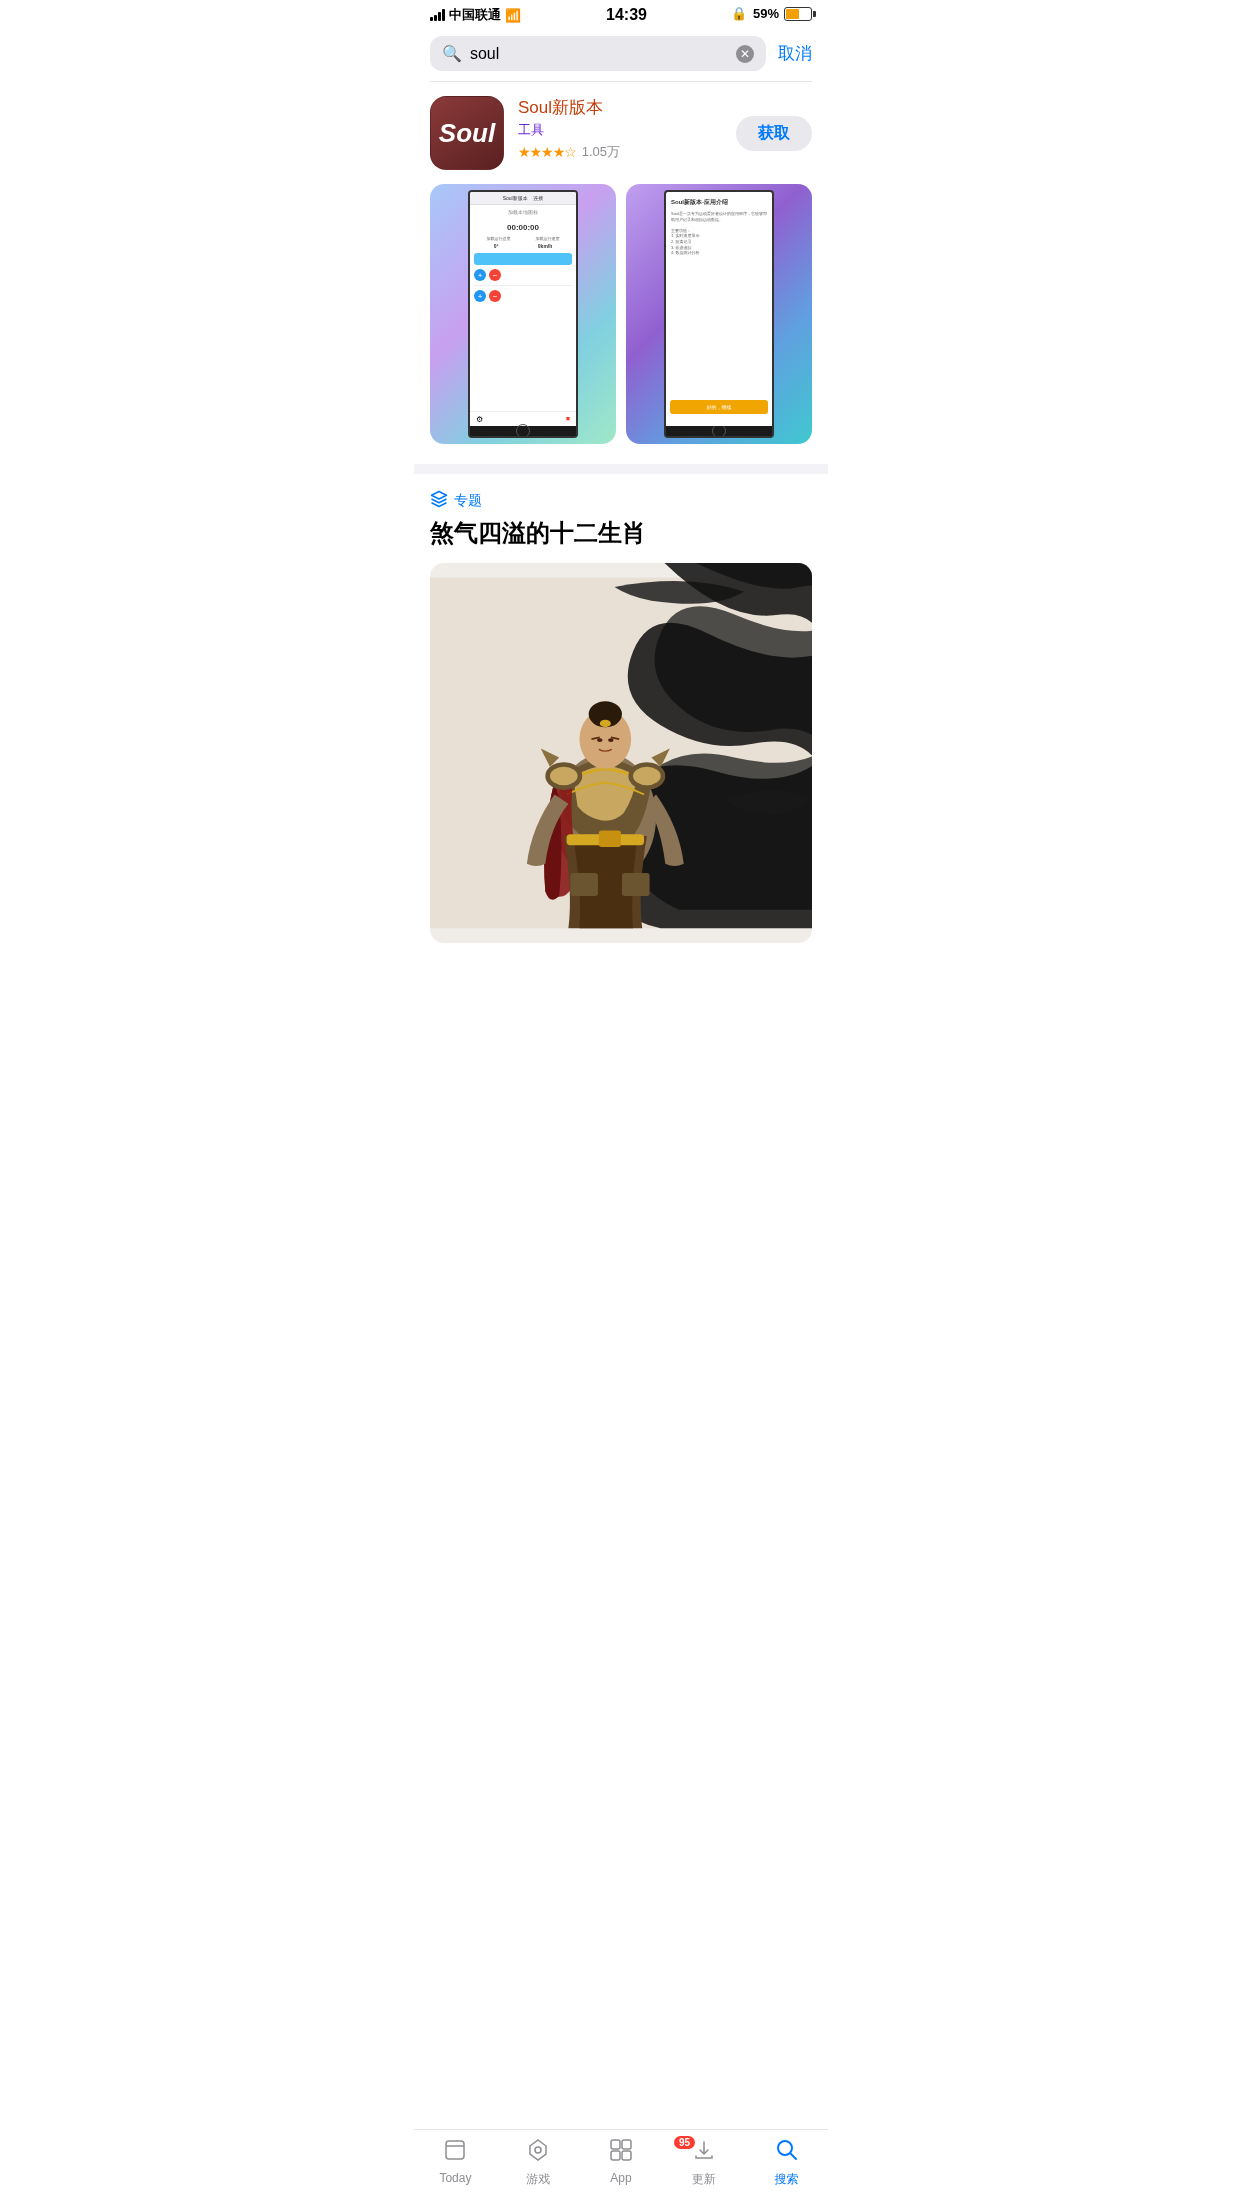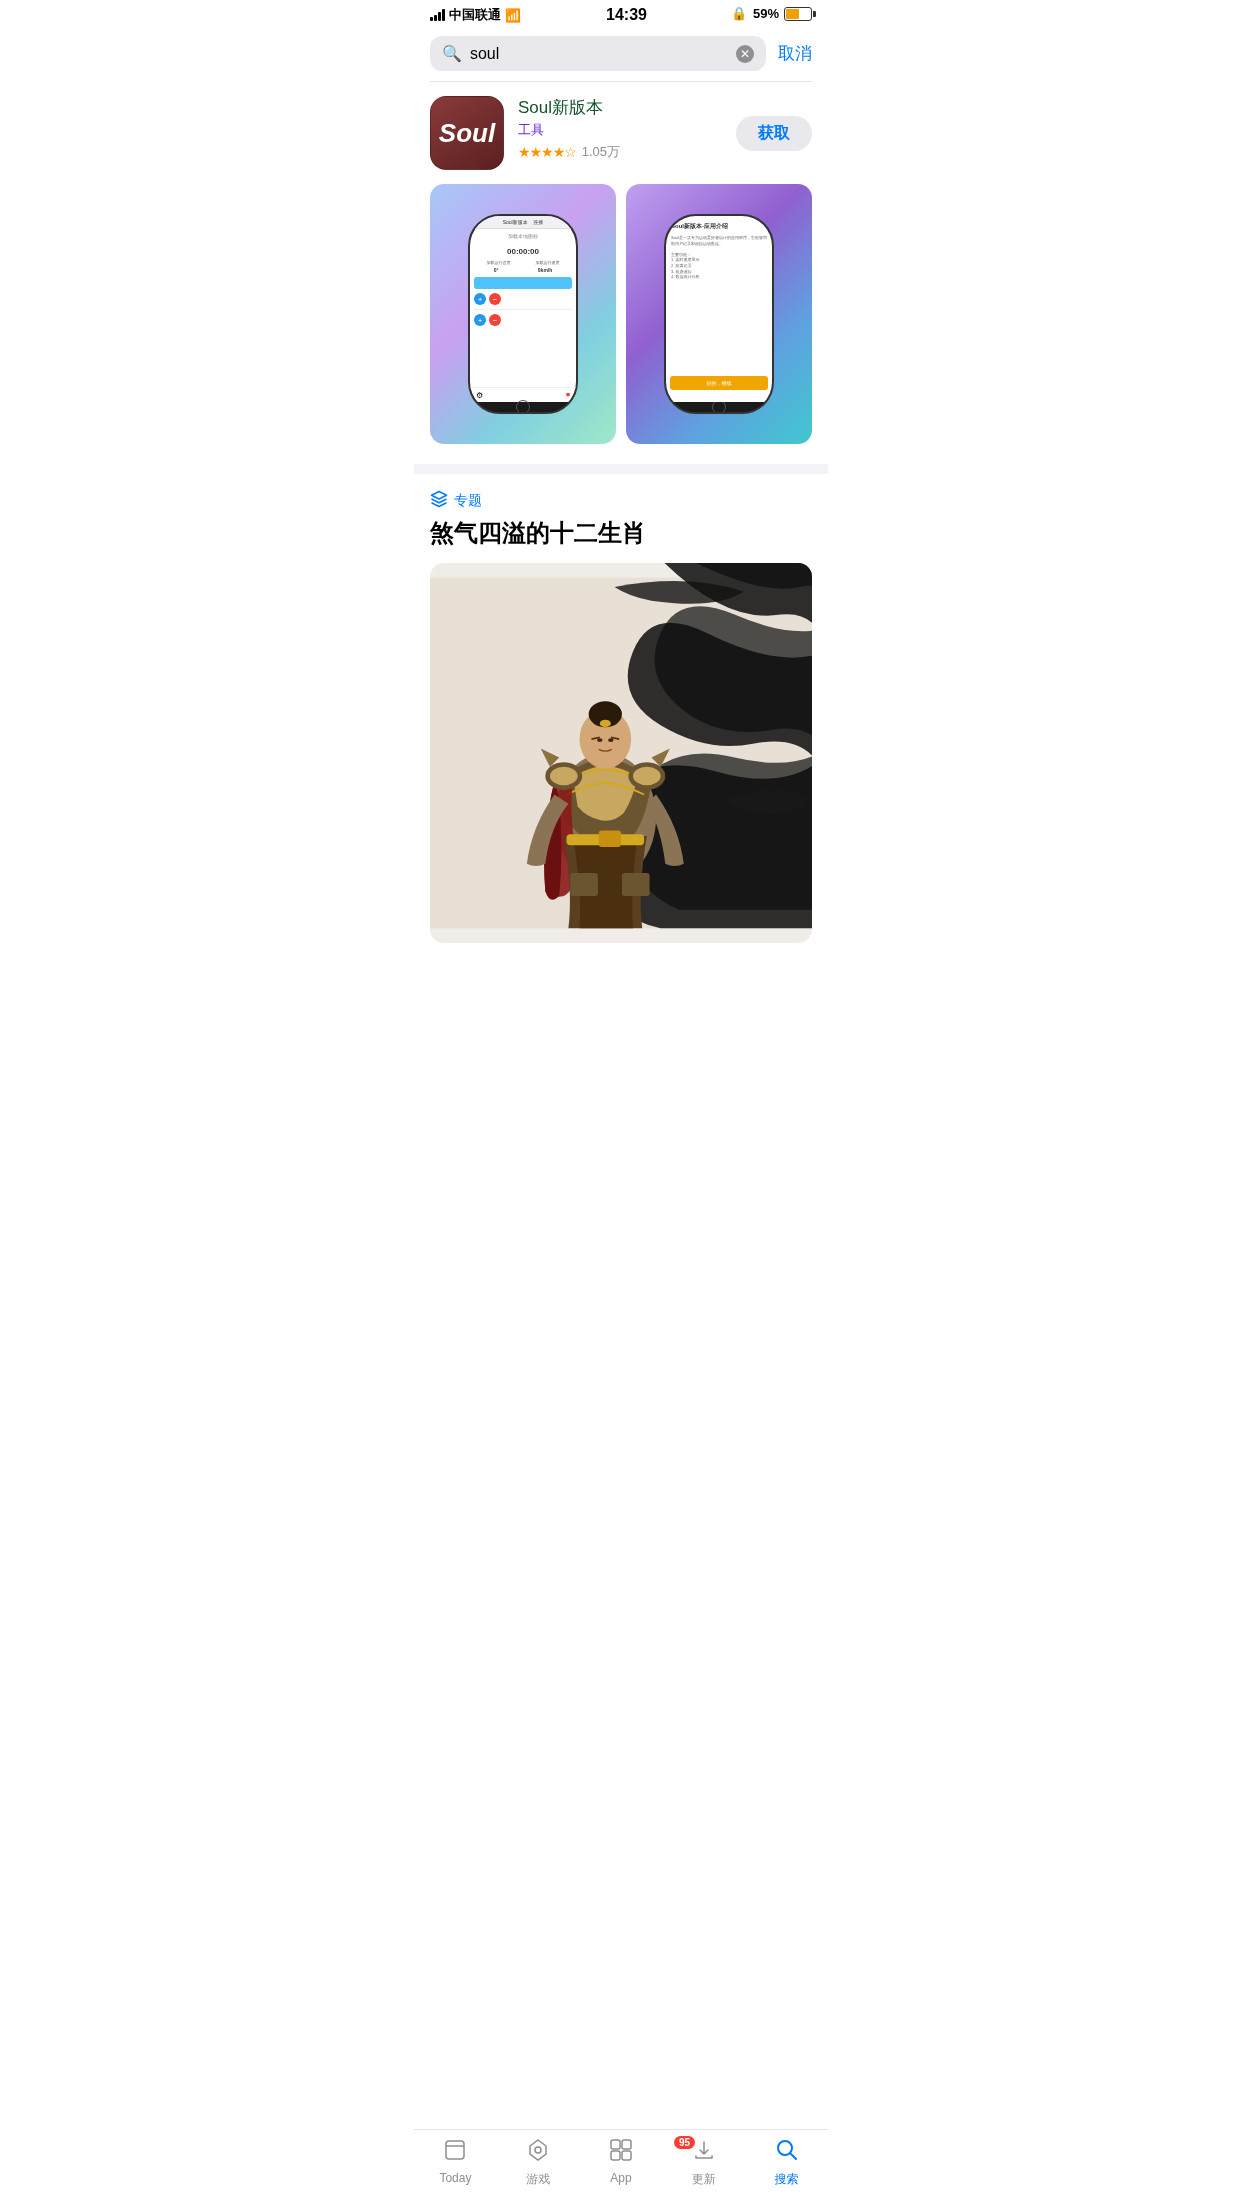--- a/index.html
+++ b/index.html
@@ -89,21 +89,21 @@
       overflow: hidden;
       border: 1px solid rgba(0,0,0,0.1);
     }
     .app-icon-text {
       color: #fff;
       font-size: 26px;
       font-weight: 700;
       font-style: italic;
     }
     .app-info { flex: 1; }
-    .app-name { font-size: 17px; font-weight: 500; color: #14532d; margin-bottom: 2px; }
+    .app-name { font-size: 17px; font-weight: 500; color: #c2410c; margin-bottom: 2px; }
     .app-category { font-size: 13px; color: #6d28d9; margin-bottom: 4px; }
     .app-rating { display: flex; align-items: center; gap: 6px; }
     .stars { color: #ff9500; font-size: 14px; letter-spacing: -1px; }
     .rating-count { font-size: 13px; color: #8e8e93; }
     .get-btn {
       background: #e8e8ed;
       color: #007aff;
       border: none;
       border-radius: 20px;
       padding: 7px 22px;
@@ -128,23 +128,23 @@
       overflow: hidden;
       height: 260px;
       background: linear-gradient(135deg, #a8c8f8 0%, #c8a0f0 40%, #80d0e0 70%, #a0e8c8 100%);
       display: flex;
       align-items: center;
       justify-content: center;
       position: relative;
     }
     .phone-mockup {
       width: 110px;
-      height: 200px;
+      height: 248px;
       background: #1a1a1a;
-      border-radius: 32px;
+      border-radius: 4px;
       border: 2.5px solid #333;
       display: flex;
       flex-direction: column;
       align-items: center;
       overflow: hidden;
       position: relative;
     }
     .phone-screen {
       flex: 1;
       width: 100%;

